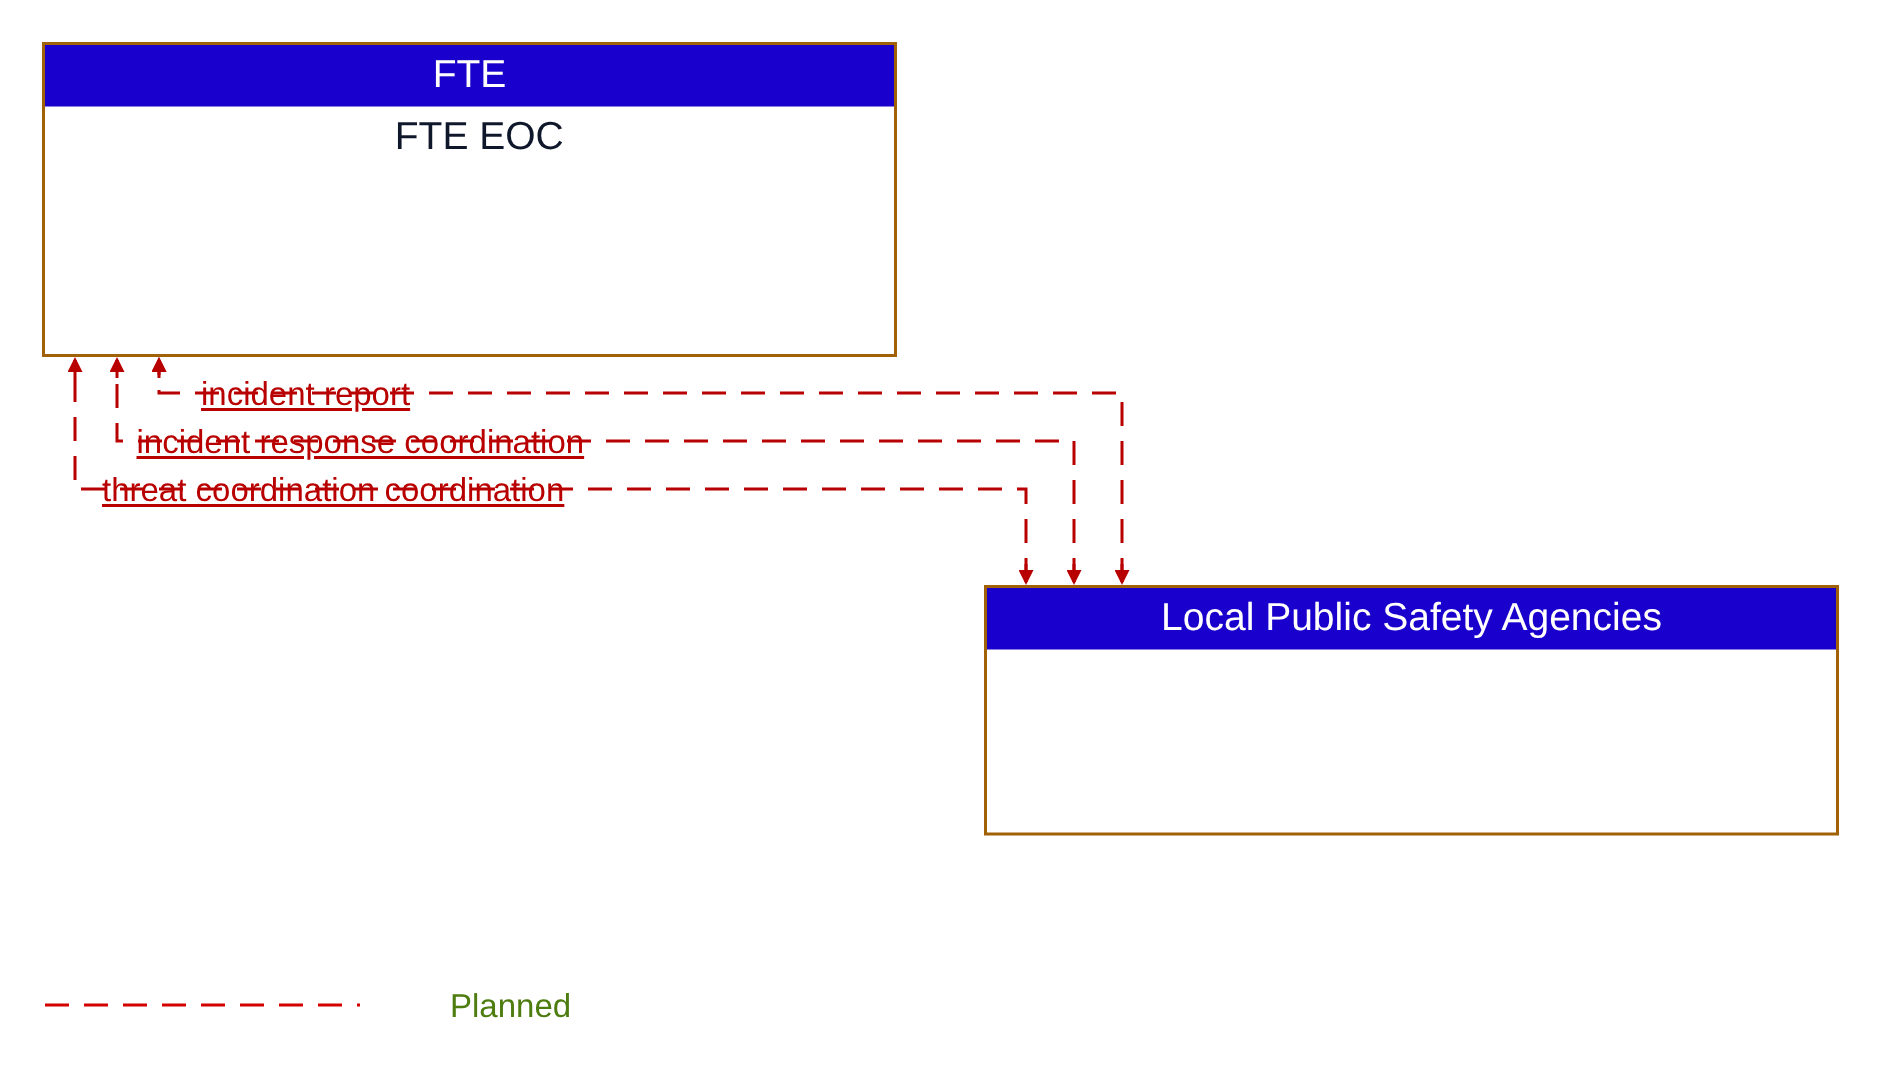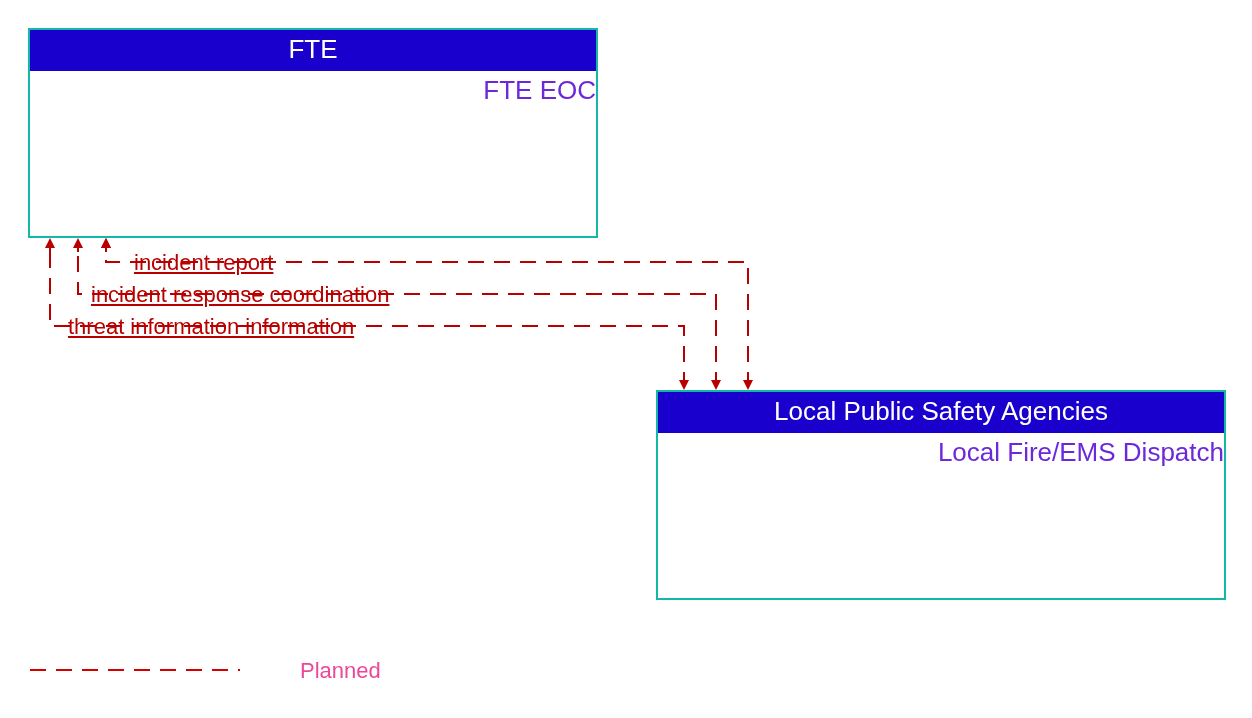--- a/index.html
+++ b/index.html
@@ -6,37 +6,37 @@
     margin: 0;
     padding: 0;
     width: 1252px;
     height: 718px;
     font-family: Arial, Helvetica, sans-serif;
     background: #fff;
     position: relative;
   }
   .box {
     position: absolute;
-    border: 2px solid #14b8a6;
+    border: 2px solid #a16207;
     background: #fff;
     box-sizing: border-box;
   }
   .box-header {
     background: #1a00cc;
     color: #fff;
     text-align: center;
     font-size: 26px;
     padding: 4px 0 6px 0;
     font-weight: normal;
   }
   .box-body {
-    text-align: right;
+    text-align: center;
     font-size: 26px;
     padding-top: 4px;
-    color: #6d28d9;
+    color: #0f172a;
     margin-left: 13px;
   }
   svg.flows {
     position: absolute;
     top: 0;
     left: 0;
     pointer-events: none;
   }
   .flow-label {
     position: absolute;
@@ -44,35 +44,34 @@
     font-size: 22px;
     white-space: nowrap;
     text-decoration: underline;
   }
   .legend-line {
     position: absolute;
     pointer-events: none;
   }
   .legend-label {
     position: absolute;
-    color: #ec4899;
+    color: #4d7c0f;
     font-size: 22px;
   }
 </style>
 </head>
 <body>
 
 <div class="box" style="left:28px; top:28px; width:570px; height:210px;">
   <div class="box-header">FTE</div>
   <div class="box-body">FTE EOC</div>
 </div>
 
-<div class="box" style="left:656px; top:390px; width:570px; height:210px;">
+<div class="box" style="left:656px; top:390px; width:570px; height:167px;">
   <div class="box-header">Local Public Safety Agencies</div>
-  <div class="box-body">Local Fire/EMS Dispatch</div>
 </div>
 
 <svg class="flows" width="1252" height="718">
   <defs>
     <marker id="arrRed" markerWidth="10" markerHeight="10" refX="8" refY="5" orient="auto" markerUnits="userSpaceOnUse">
       <path d="M0,0 L10,5 L0,10 Z" fill="#b80000"></path>
     </marker>
   </defs>
 
   <path d="M 748 388 L 748 262 L 106 262 L 106 240" stroke="#b80000" stroke-width="2" fill="none" stroke-dasharray="16 10" marker-end="url(#arrRed)"></path>
@@ -86,18 +85,18 @@
   <path d="M 78 252 L 78 240" stroke="#b80000" stroke-width="2" fill="none" marker-end="url(#arrRed)"></path>
   <path d="M 716 376 L 716 388" stroke="#b80000" stroke-width="2" fill="none" marker-end="url(#arrRed)"></path>
 
   <path d="M 684 388 L 684 326 L 50 326 L 50 240" stroke="#b80000" stroke-width="2" fill="none" stroke-dasharray="16 10"></path>
   <path d="M 50 252 L 50 240" stroke="#b80000" stroke-width="2" fill="none" marker-end="url(#arrRed)"></path>
   <path d="M 684 376 L 684 388" stroke="#b80000" stroke-width="2" fill="none" marker-end="url(#arrRed)"></path>
 </svg>
 
 <div class="flow-label" style="left:134px; top:250px;">incident report</div>
 <div class="flow-label" style="left:91px; top:282px;">incident response coordination</div>
-<div class="flow-label" style="left:68px; top:314px;">threat information information</div>
+<div class="flow-label" style="left:68px; top:314px;">threat coordination coordination</div>
 
 <svg class="legend-line" width="1252" height="718">
   <line x1="30" y1="670" x2="240" y2="670" stroke="#d40000" stroke-width="2" stroke-dasharray="16 10"></line>
 </svg>
 <div class="legend-label" style="left:300px; top:658px;">Planned</div>
 
 </body></html>

